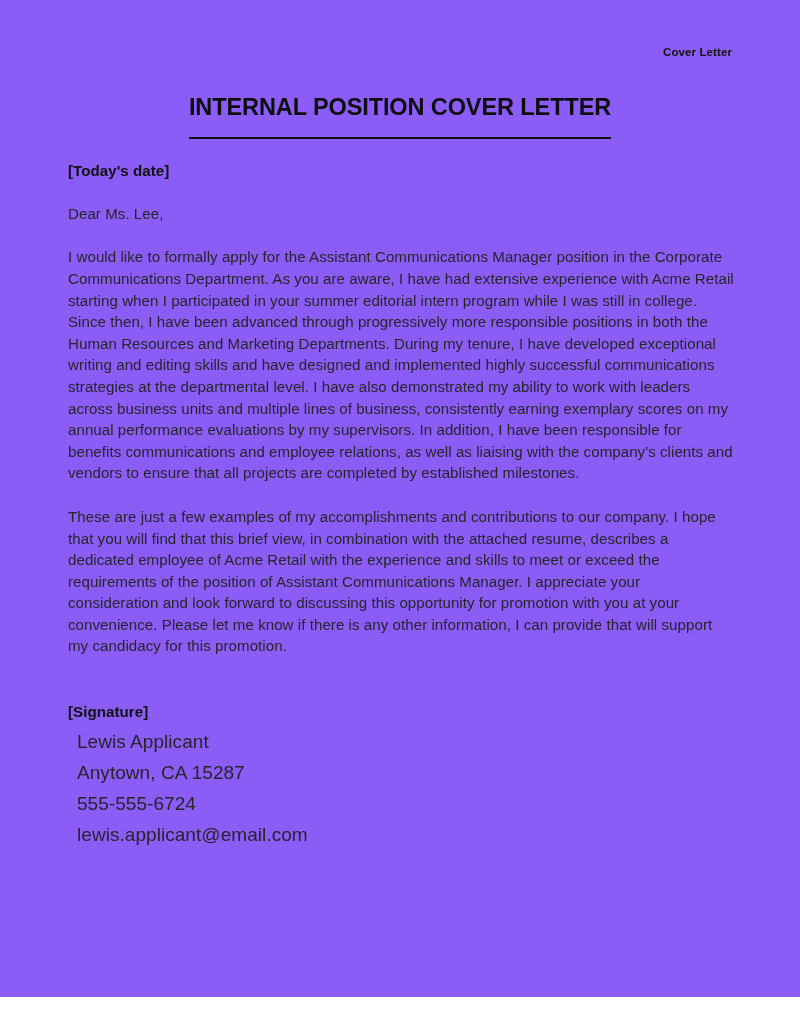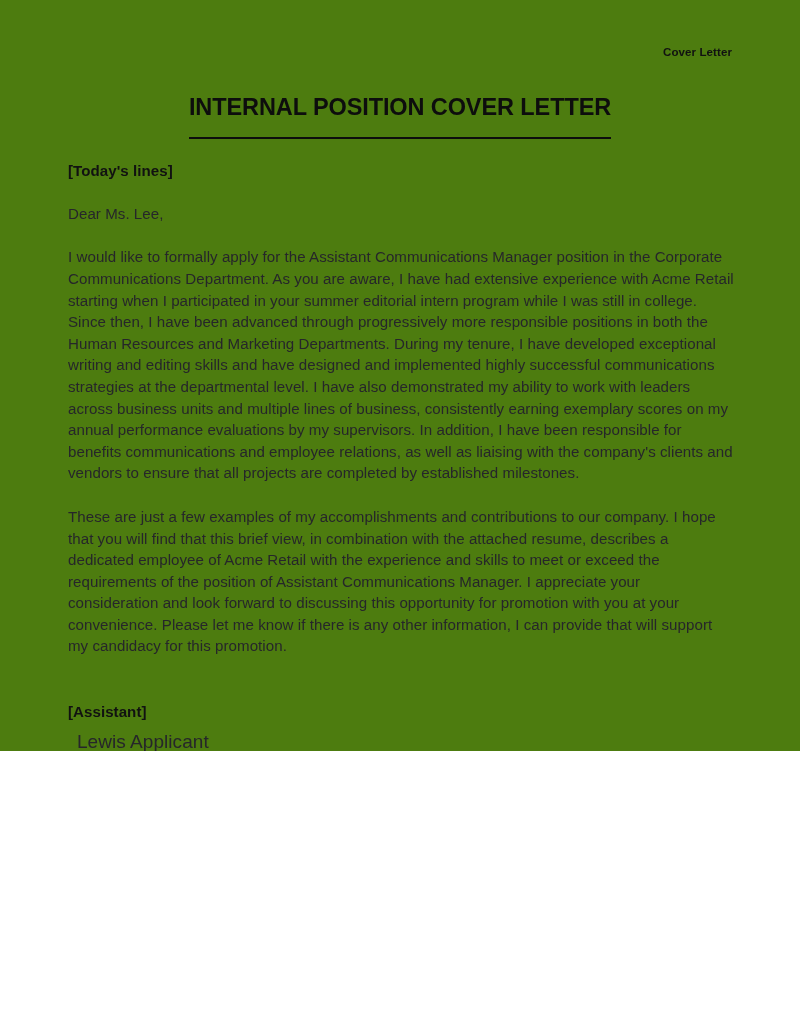--- a/index.html
+++ b/index.html
@@ -10,22 +10,22 @@
   body {
     width: 800px;
     height: 1035px;
     font-family: "Liberation Sans", sans-serif;
     color: #1a1a1a;
     -webkit-font-smoothing: antialiased;
   }
   .page {
     position: relative;
     width: 800px;
-    height: 751px;
-    background: #4d7c0f;
+    height: 997px;
+    background: #8b5cf6;
     box-sizing: border-box;
     overflow: hidden;
   }
   .doc-header {
     position: absolute;
     top: 45px;
     left: 68px;
     right: 68px;
     text-align: right;
     font-size: 11.5px;
@@ -85,41 +85,41 @@
 <div class="page">
 
   <div class="doc-header">Cover Letter</div>
 
   <div class="doc-title">
     <span class="title-text">INTERNAL POSITION COVER LETTER</span>
   </div>
 
   <div class="body-area">
 
-    <p class="blk bold">[Today's lines]</p>
+    <p class="blk bold">[Today's date]</p>
 
     <div class="gap-sm"></div>
 
     <p class="blk">Dear Ms. Lee,</p>
 
     <div class="gap-sm"></div>
 
     <p class="blk">I would like to formally apply for the Assistant Communications Manager position in the Corporate Communications Department. As you are aware, I have had extensive experience with Acme Retail starting when I participated in your summer editorial intern program while I was still in college. Since then, I have been advanced through progressively more responsible positions in both the Human Resources and Marketing Departments. During my tenure, I have developed exceptional writing and editing skills and have designed and implemented highly successful communications strategies at the departmental level. I have also demonstrated my ability to work with leaders across business units and multiple lines of business, consistently earning exemplary scores on my annual performance evaluations by my supervisors. In addition, I have been responsible for benefits communications and employee relations, as well as liaising with the company's clients and vendors to ensure that all projects are completed by established milestones.</p>
 
     <div class="gap-md"></div>
 
     <p class="blk">These are just a few examples of my accomplishments and contributions to our company. I hope that you will find that this brief view, in combination with the attached resume, describes a dedicated employee of Acme Retail with the experience and skills to meet or exceed the requirements of the position of Assistant Communications Manager. I appreciate your consideration and look forward to discussing this opportunity for promotion with you at your convenience. Please let me know if there is any other information, I can provide that will support my candidacy for this promotion.</p>
 
     <div class="gap-md"></div>
 
 
     <div class="gap-sm"></div>
 
     <div class="signature-block">
-      <p class="blk bold">[Assistant]</p>
+      <p class="blk bold">[Signature]</p>
       <p class="sig-line">Lewis Applicant</p>
       <p class="sig-line">Anytown, CA 15287</p>
       <p class="sig-line">555-555-6724</p>
       <p class="sig-line">lewis.applicant@email.com</p>
     </div>
 
   </div>
 </div>
 
 </body></html>

